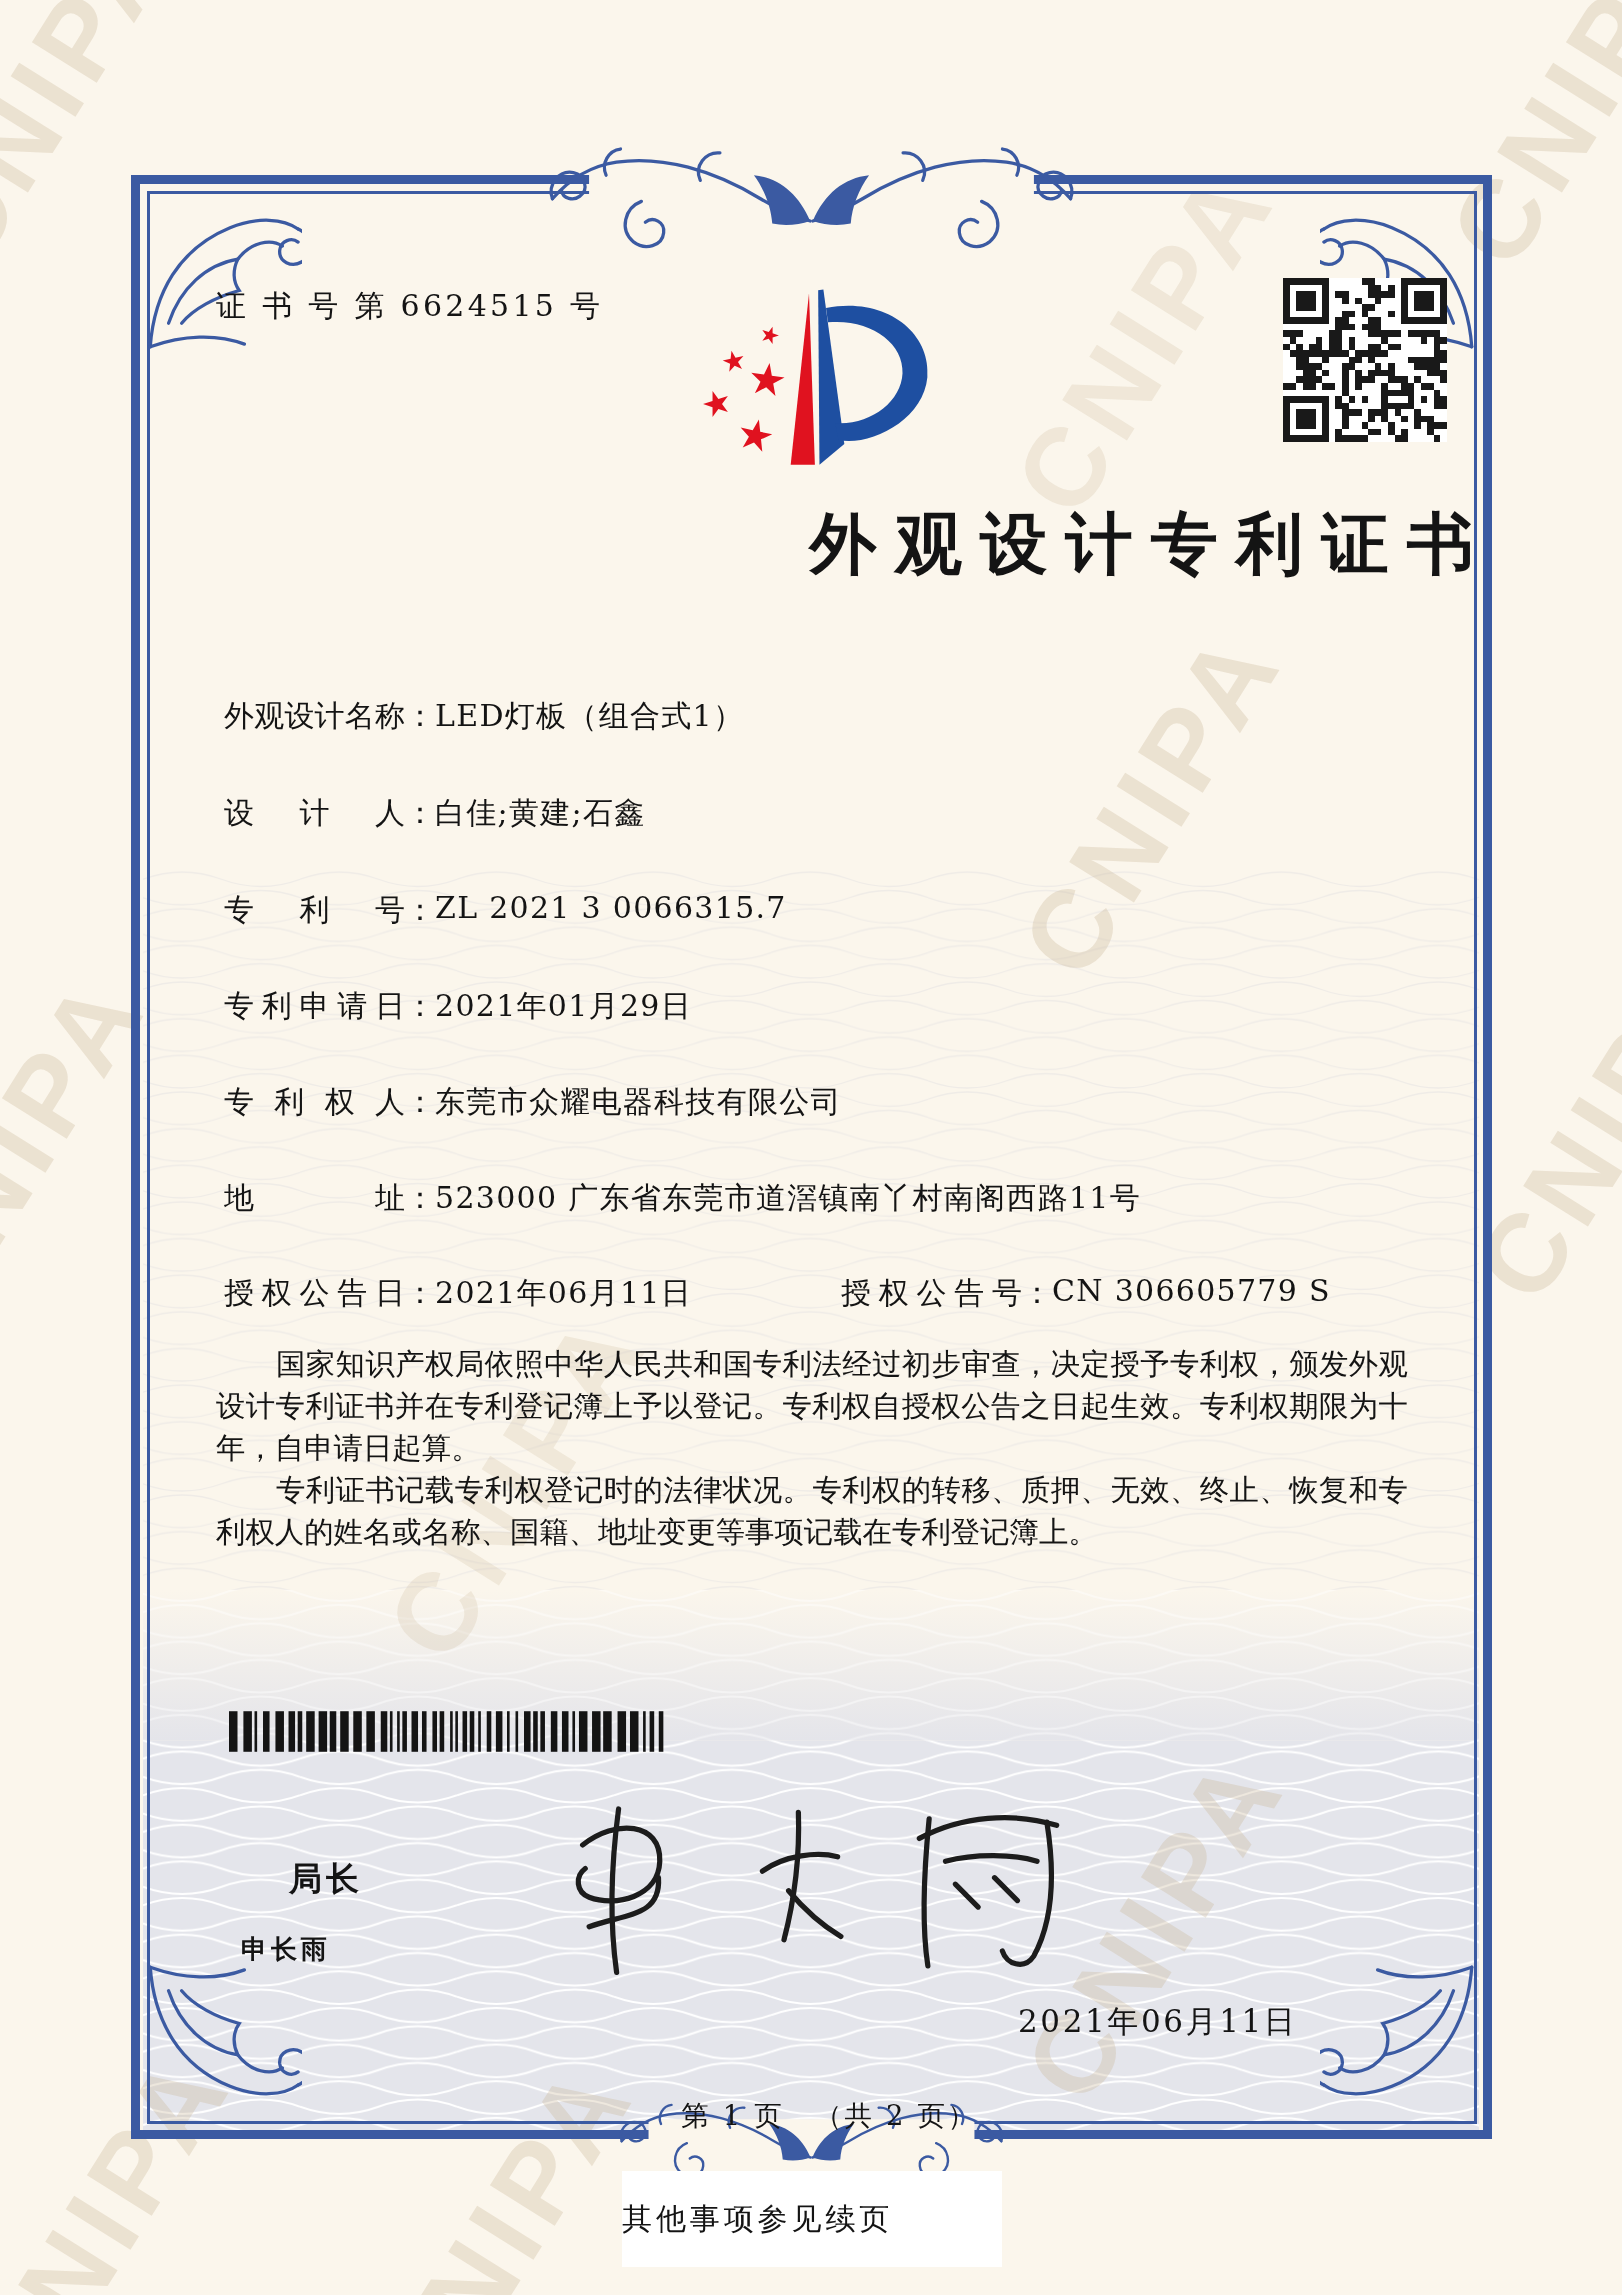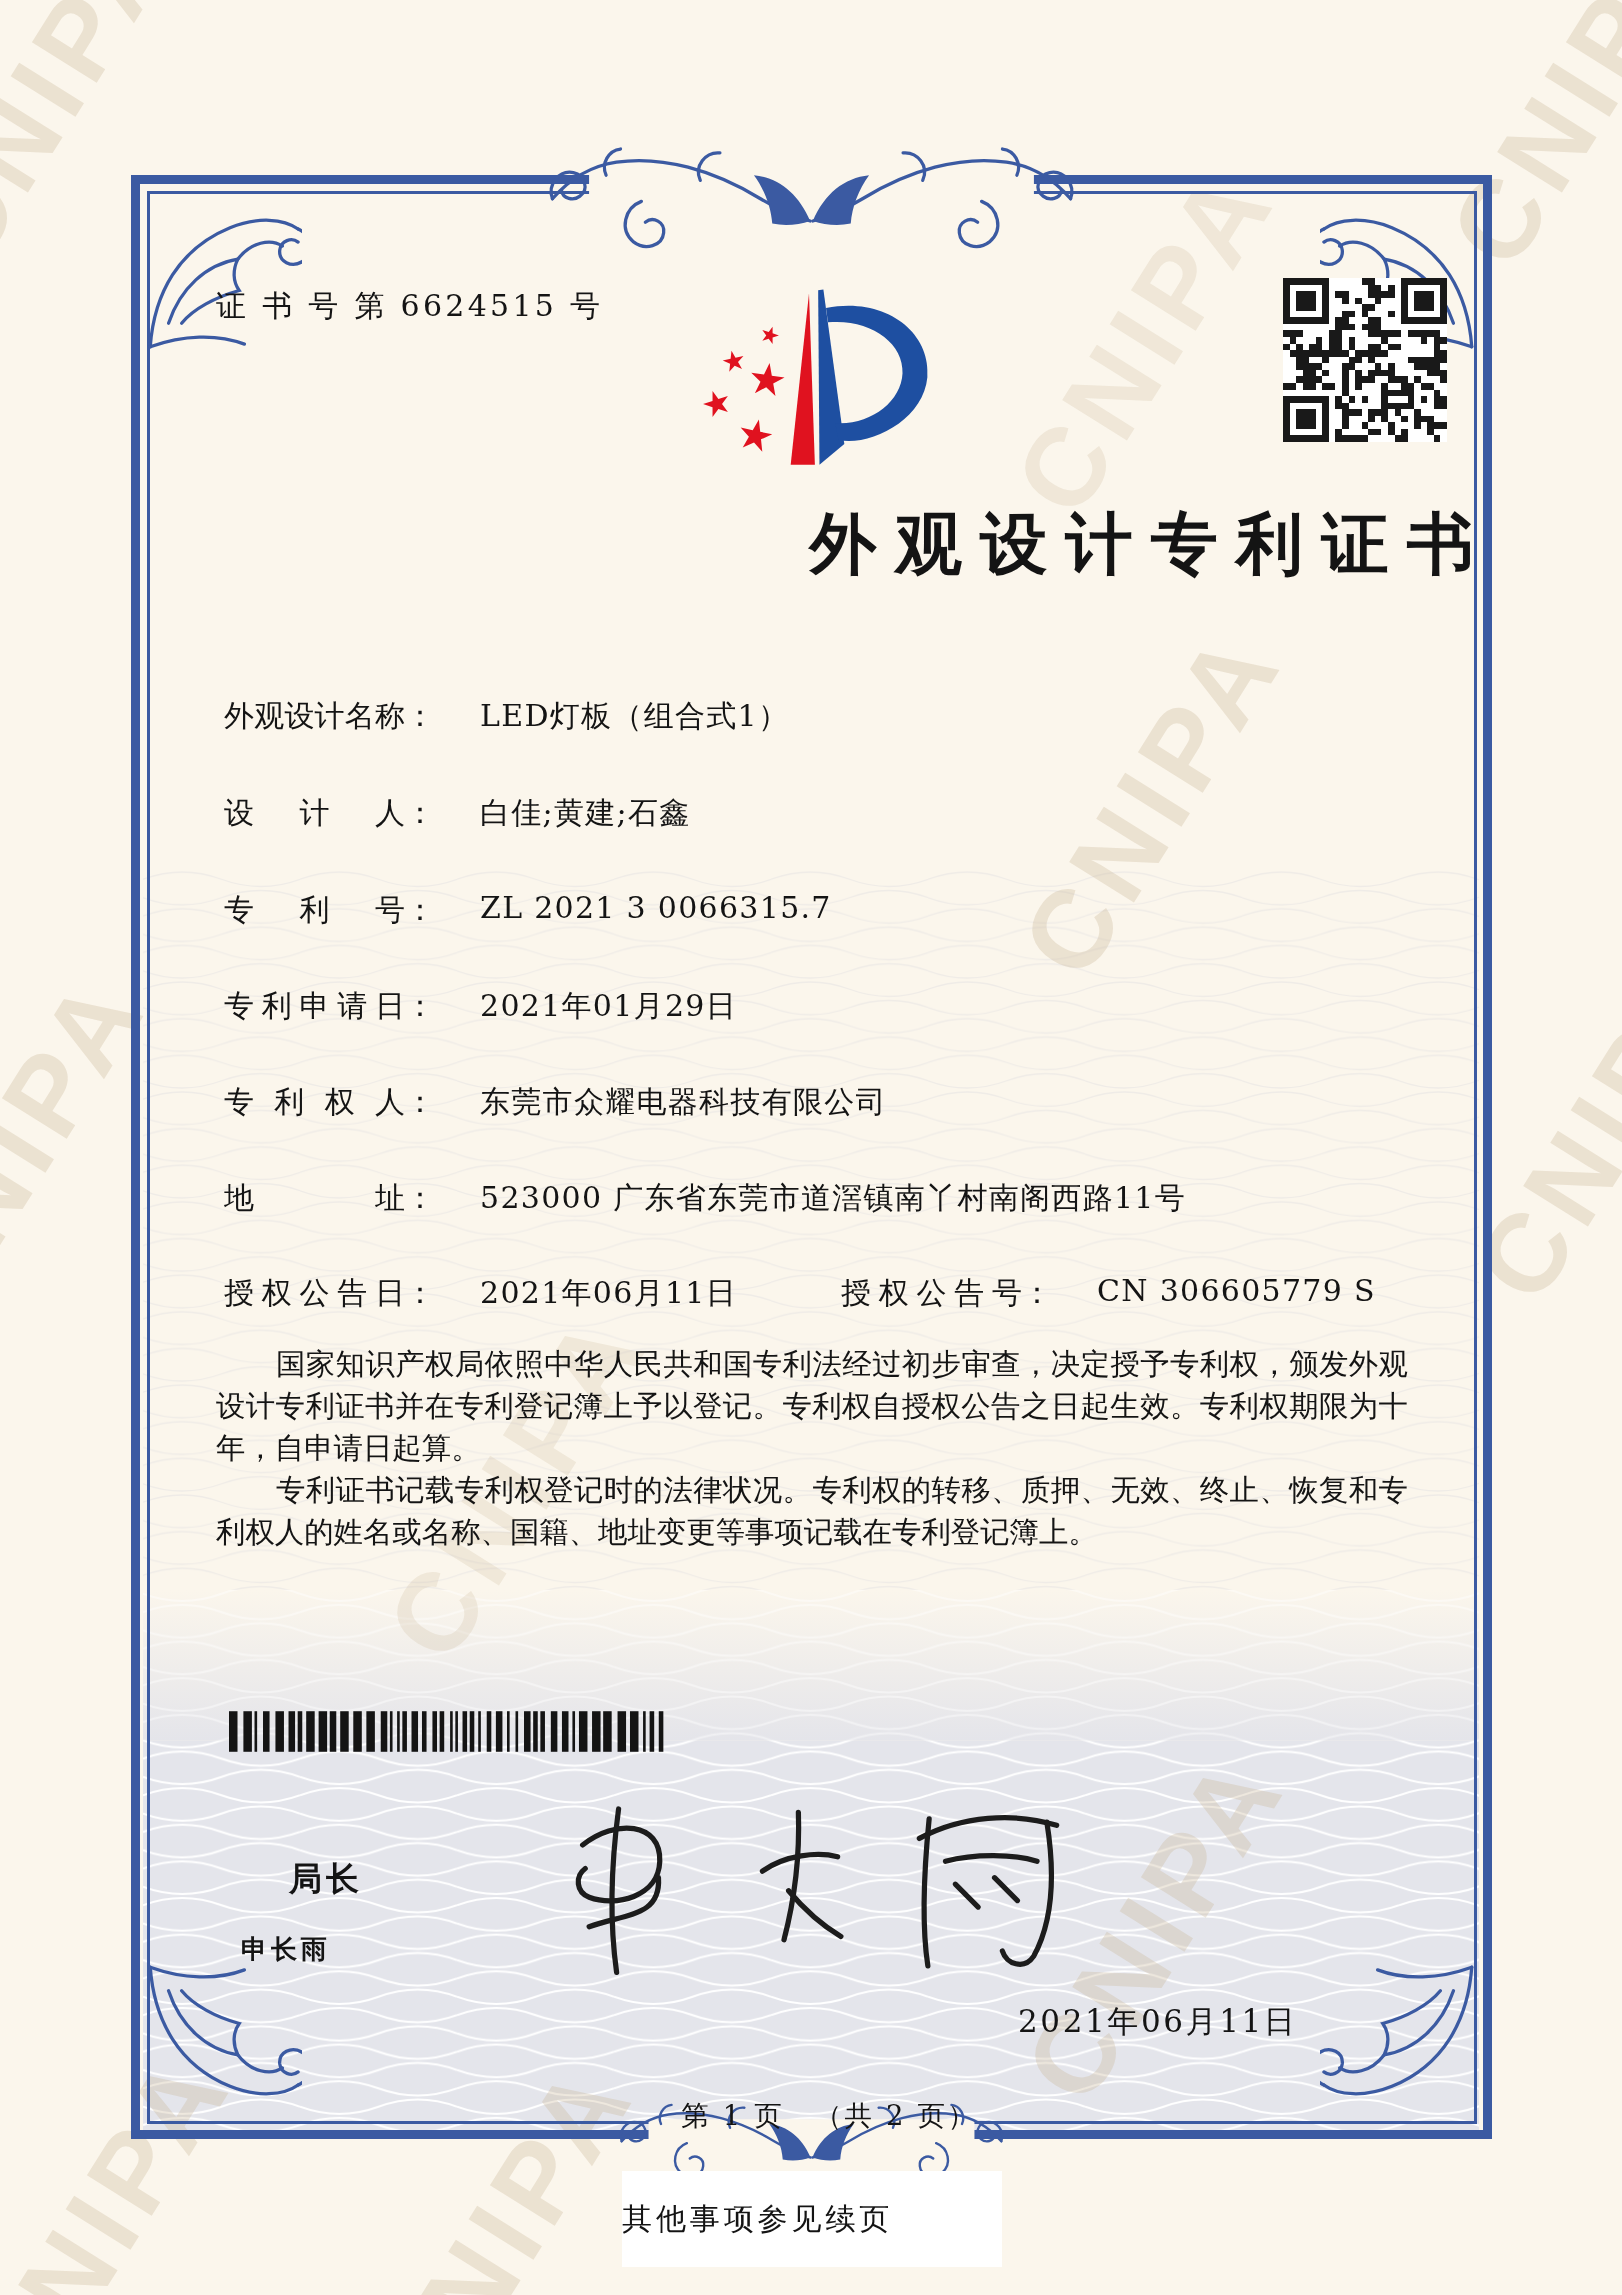--- a/index.html
+++ b/index.html
@@ -61,21 +61,21 @@
   }
 
   .field-row{position:absolute;left:216px;width:1197px;height:39px;font-size:30px;white-space:nowrap;}
   .flabel{
     display:inline-block;width:181px;
     text-align:justify;text-align-last:justify;
     vertical-align:top;
     margin-left:8px;
   }
   .fcolon{display:inline-block;width:30px;vertical-align:top;}
-  .fvalue{display:inline-block;vertical-align:top;letter-spacing:1.3px;margin-left:45px;}
+  .fvalue{display:inline-block;vertical-align:top;letter-spacing:1.3px;}
   .fgroup2{position:absolute;left:617px;top:0;}
 
   .body-text{
     position:absolute;left:216px;top:1343px;width:1192px;
     font-size:29.4px;line-height:42px;text-align:justify;
   }
   .body-text p{margin:0;text-indent:60px;}
 
   .barcode{position:absolute;left:229px;top:1711px;}
 

